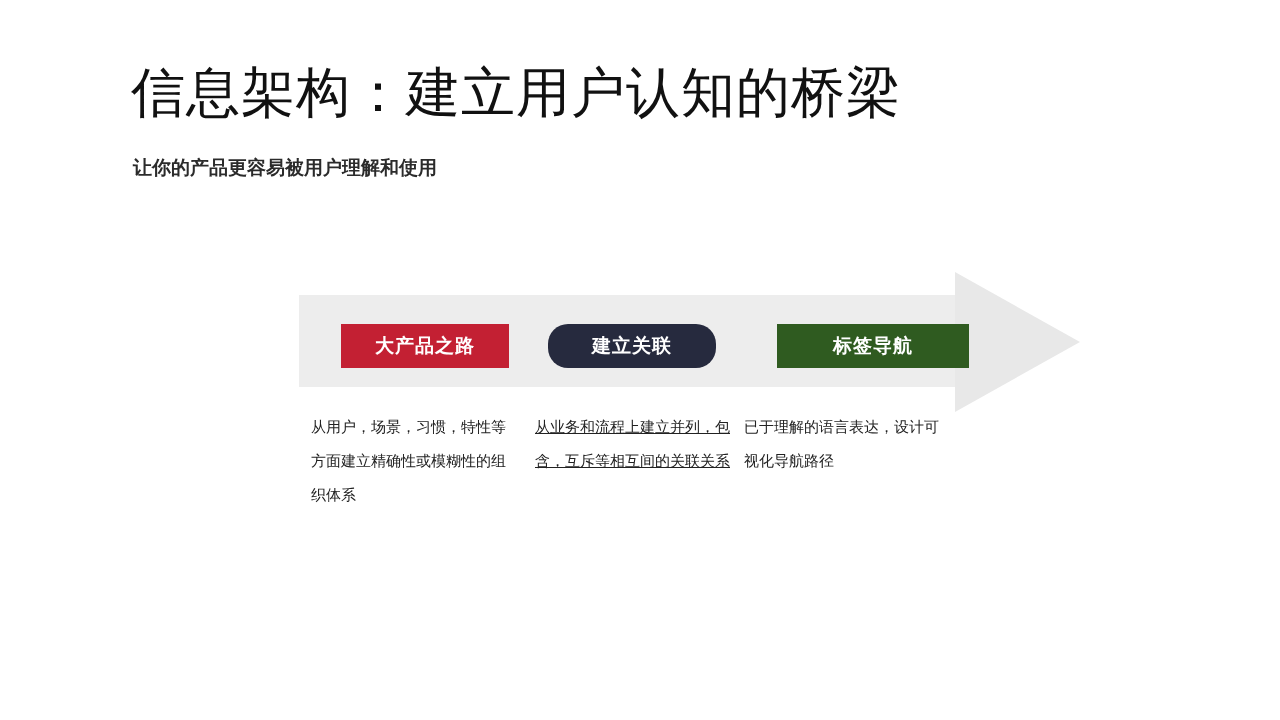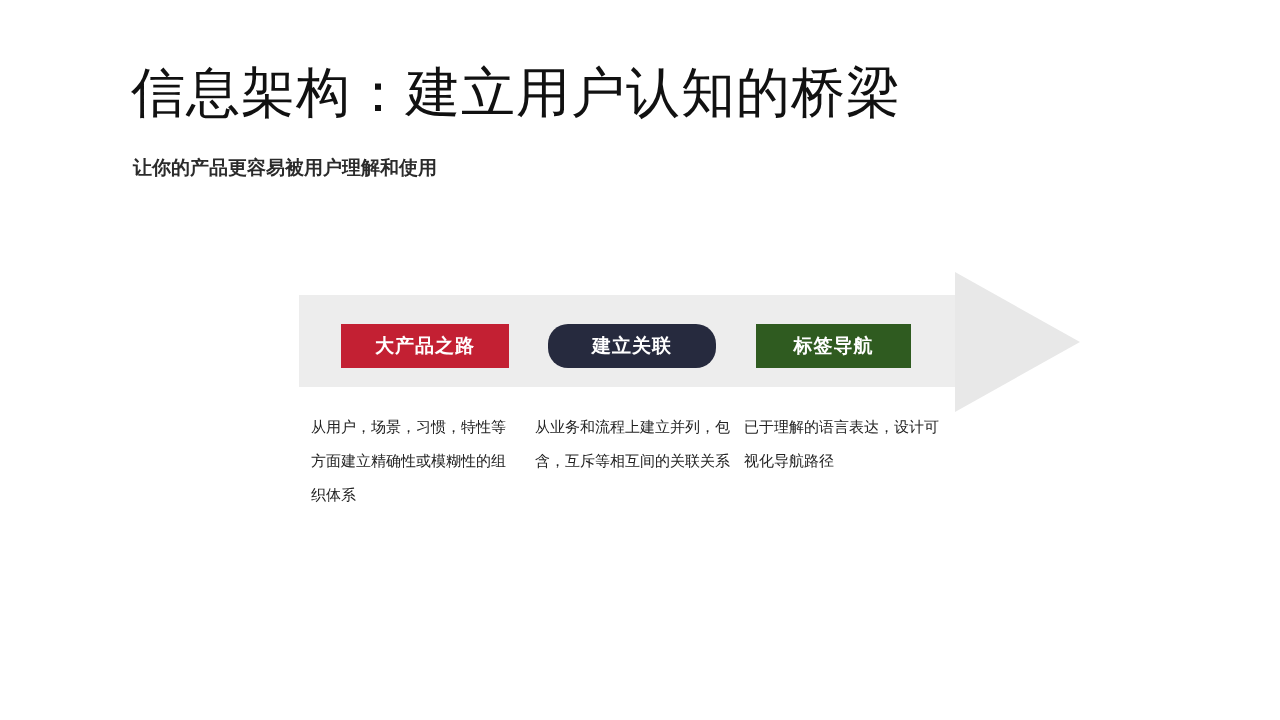--- a/index.html
+++ b/index.html
@@ -70,31 +70,31 @@
     height: 44px;
     line-height: 44px;
     text-align: center;
     color: #ffffff;
     font-size: 19px;
     font-weight: 700;
     letter-spacing: 1px;
   }
   .chip-1 { left: 306px; width: 168px; }
   .chip-2 { left: 513px; width: 168px; }
-  .chip-3 { left: 721px; width: 155px; }
+  .chip-3 { left: 742px; width: 192px; }
 
   .desc {
     position: absolute;
     top: 410px;
     font-size: 15px;
     line-height: 2.25;
     color: #222222;
   }
   .desc-1 { left: 276px; width: 200px; }
-  .desc-2 { left: 500px; width: 200px; }
+  .desc-2 { left: 500px; width: 200px; text-decoration: underline; }
   .desc-3 { left: 709px; width: 200px; }
 
   .watermark {
     position: absolute;
     right: 28px;
     bottom: 14px;
     font-size: 30px;
     color: #e2e2e2;
     letter-spacing: 3px;
     font-weight: 400;

